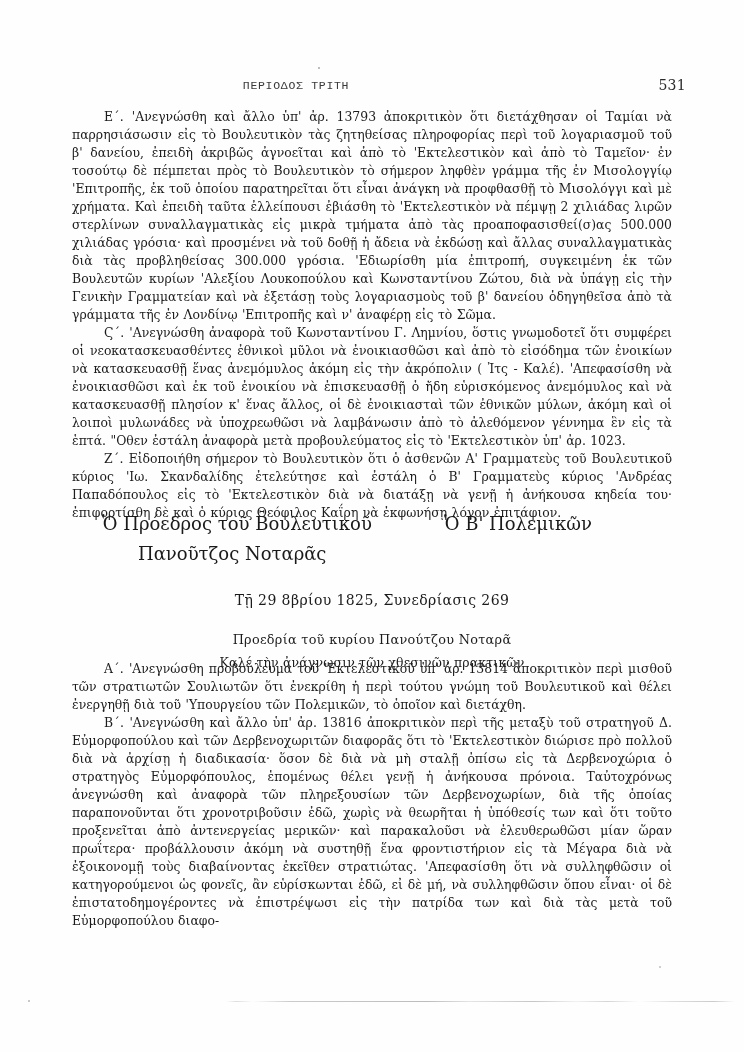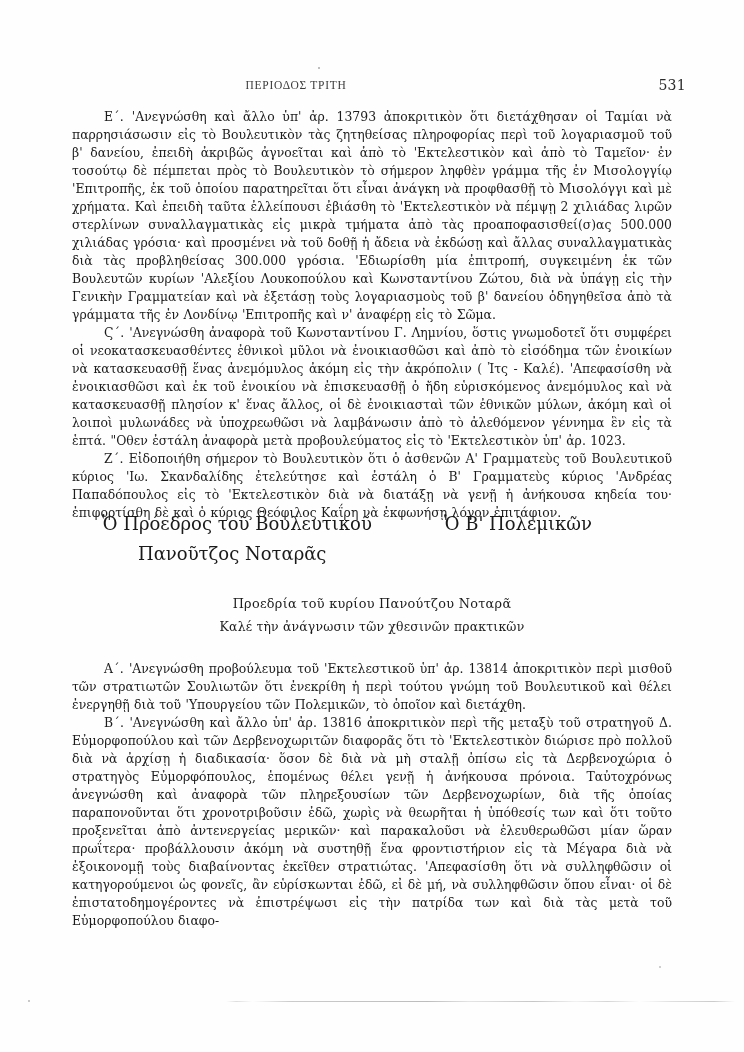--- a/index.html
+++ b/index.html
@@ -34,21 +34,21 @@
   }
   .running-head-title {
     position: absolute;
     left: 0;
     top: 0;
     width: 592px;
     text-align: center;
     font-size: 11.5px;
     letter-spacing: 0.7px;
     color: #3a3a3a;
-    font-family: Liberation Serif, serif;
+    font-family: Liberation Mono, monospace;
   }
   .page-number {
     position: absolute;
     right: 58px;
     top: -2px;
     font-size: 14px;
     color: #2a2a2a;
     letter-spacing: 0.3px;
   }
   .head-speck {
@@ -134,21 +134,21 @@
     font-size: 14px;
     letter-spacing: 0.4px;
     line-height: 22px;
     color: #1b1b1b;
   }
   .session-heading .sess-line-2 {
     display: block;
     font-size: 12.8px;
     letter-spacing: 0.3px;
     line-height: 22px;
-    margin-top: 4px;
+    margin-top: 18px;
     color: #1b1b1b;
   }
   .session-heading .sess-line-3 {
     display: block;
     font-size: 12.4px;
     letter-spacing: 0.2px;
     line-height: 22px;
     margin-top: 1px;
     color: #1b1b1b;
   }
@@ -226,20 +226,21 @@
     <div class="sig-left">
       <span class="sig-role">Ὁ Πρόεδρος τοῦ Βουλευτικοῦ</span>
       <span class="sig-name">Πανοῦτζος Νοταρᾶς</span>
     </div>
     <div class="sig-right">
       <span class="sig-role">Ὁ Β' Πολεμικῶν</span>
     </div>
   </div>
 
   <div class="session-heading">
+    <span class="sess-line-1">Τῇ 29 8βρίου 1825, Συνεδρίασις 269</span>
     <span class="sess-line-2">Προεδρία τοῦ κυρίου Πανούτζου Νοταρᾶ</span>
     <span class="sess-line-3">Καλέ τὴν ἀνάγνωσιν τῶν χθεσινῶν πρακτικῶν</span>
   </div>
 
   <div class="text-column-lower">
 
     <p class="para"><span class="indent"></span><span class="item-mark">Α΄.</span>&nbsp;<span>'Ανεγνώσθη προβούλευμα τοῦ 'Εκτελεστικοῦ ὑπ' ἀρ. 13814 ἀποκριτικὸν περὶ μισθοῦ τῶν στρατιωτῶν Σουλιωτῶν ὅτι ἐνεκρίθη ἡ περὶ τούτου γνώμη τοῦ Βουλευτικοῦ καὶ θέλει ἐνεργηθῇ διὰ τοῦ 'Υπουργείου τῶν Πολεμικῶν, τὸ ὁποῖον καὶ διετάχθη.</span></p>
 
     <p class="para"><span class="indent"></span><span class="item-mark">Β΄.</span>&nbsp;<span>'Ανεγνώσθη καὶ ἄλλο ὑπ' ἀρ. 13816 ἀποκριτικὸν περὶ τῆς μεταξὺ τοῦ στρατηγοῦ Δ. Εὐμορφοπούλου καὶ τῶν Δερβενοχωριτῶν διαφορᾶς ὅτι τὸ 'Εκτελεστικὸν διώρισε πρὸ πολλοῦ διὰ νὰ ἀρχίσῃ ἡ διαδικασία· ὅσον δὲ διὰ νὰ μὴ σταλῇ ὀπίσω εἰς τὰ Δερβενοχώρια ὁ στρατηγὸς Εὐμορφόπουλος, ἑπομένως θέλει γενῇ ἡ ἀνήκουσα πρόνοια. Ταὐτοχρόνως ἀνεγνώσθη καὶ ἀναφορὰ τῶν πληρεξουσίων τῶν Δερβενοχωρίων, διὰ τῆς ὁποίας παραπονοῦνται ὅτι χρονοτριβοῦσιν ἐδῶ, χωρὶς νὰ θεωρῆται ἡ ὑπόθεσίς των καὶ ὅτι τοῦτο προξενεῖται ἀπὸ ἀντενεργείας μερικῶν· καὶ παρακαλοῦσι νὰ ἐλευθερωθῶσι μίαν ὥραν πρωΐτερα· προβάλλουσιν ἀκόμη νὰ συστηθῇ ἕνα φροντιστήριον εἰς τὰ Μέγαρα διὰ νὰ ἐξοικονομῇ τοὺς διαβαίνοντας ἐκεῖθεν στρατιώτας. 'Απεφασίσθη ὅτι νὰ συλληφθῶσιν οἱ κατηγορούμενοι ὡς φονεῖς, ἂν εὑρίσκωνται ἐδῶ, εἰ δὲ μή, νὰ συλληφθῶσιν ὅπου εἶναι· οἱ δὲ ἐπιστατοδημογέροντες νὰ ἐπιστρέψωσι εἰς τὴν πατρίδα των καὶ διὰ τὰς μετὰ τοῦ Εὐμορφοπούλου διαφο-</span></p>
 

